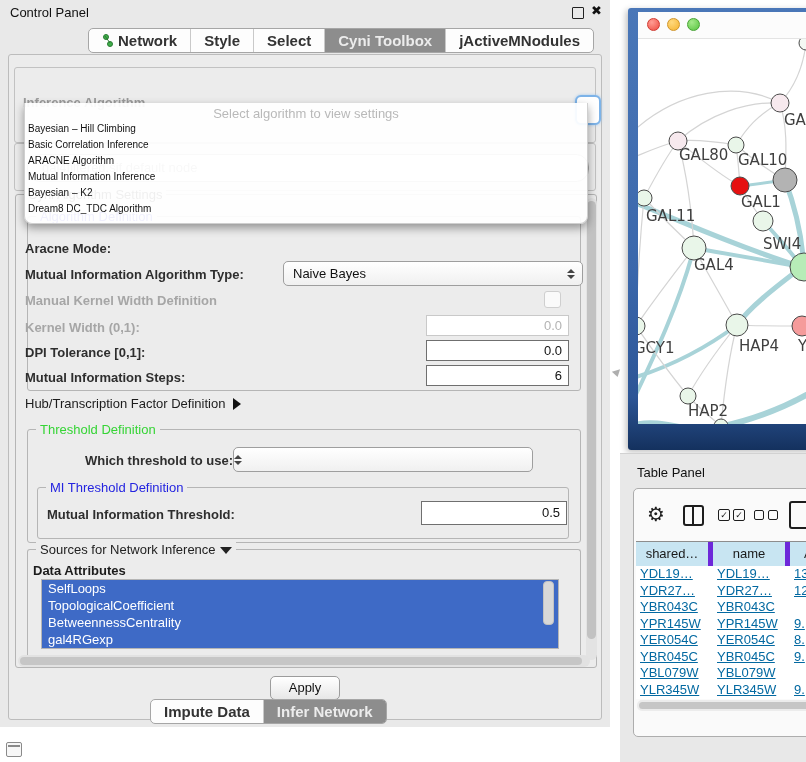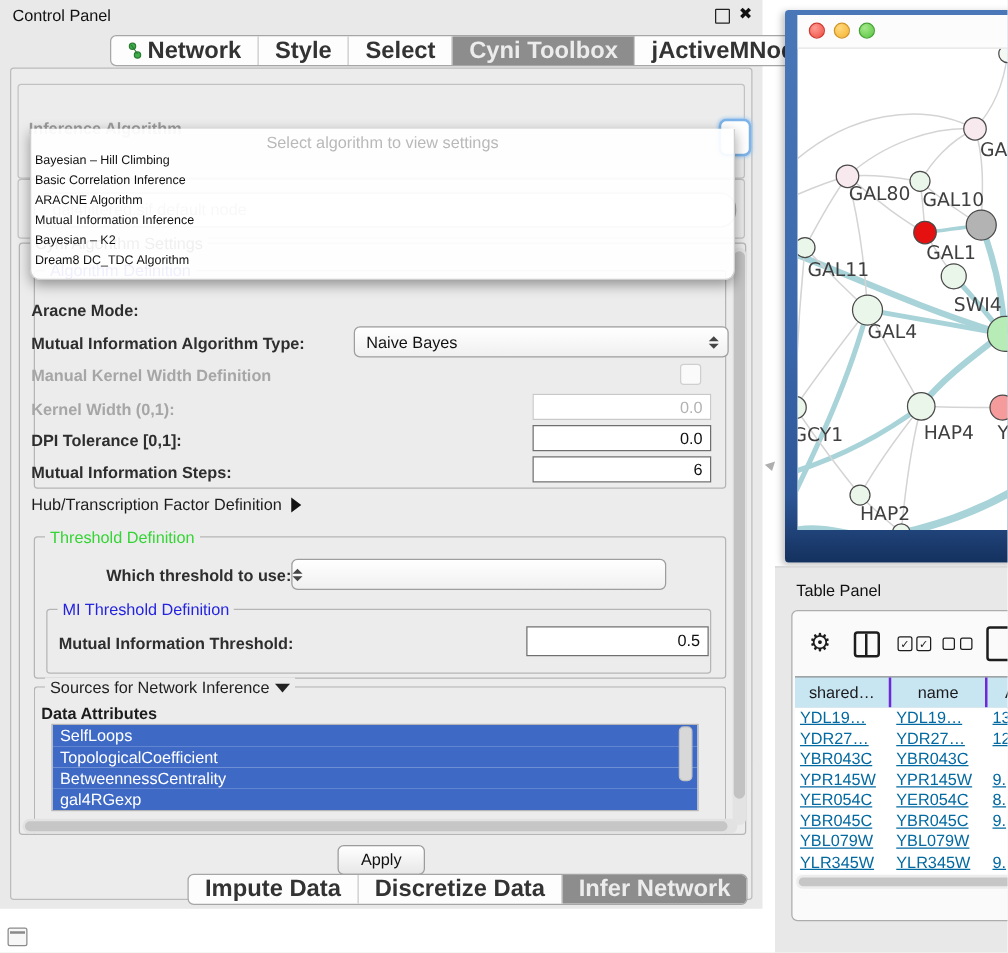--- a/index.html
+++ b/index.html
@@ -7,21 +7,21 @@
        font-family:"Liberation Sans","DejaVu Sans",sans-serif;-webkit-font-smoothing:antialiased;}
   .abs{position:absolute;}
   
   #control-panel{left:0;top:8;width:610px;height:727px;background:#e9e9e9;}
   #cp-title{left:10px;top:5px;font-size:13px;color:#111;}
   #cp-float{left:572px;top:7px;width:10px;height:10px;border:1.6px solid #222;border-radius:1px;}
   #cp-close{left:591px;top:3px;font-size:13px;font-weight:bold;color:#111;}
   
   .tabbar{display:flex;background:#fdfdfd;border:1px solid #a6a6a6;border-radius:5px;overflow:hidden;height:23px;}
   #top-tabs{left:88px;top:28px;}
-  .tab{font-size:19px;font-weight:bold;color:#333;line-height:23px;padding:0 13px;border-right:1px solid #c9c9c9;white-space:nowrap;display:flex;align-items:center;gap:5px;}
+  .tab{font-size:15px;font-weight:bold;color:#333;line-height:23px;padding:0 13px;border-right:1px solid #c9c9c9;white-space:nowrap;display:flex;align-items:center;gap:5px;}
   .tab:last-child{border-right:none;}
   .tab.selected{background:#8d8d8d;color:#ececec;}
   #bottom-tabs{left:150px;top:699px;}
   
   #content{left:8px;top:54px;width:592px;height:664px;background:#ececec;border:1px solid #bcbcbc;border-radius:3px;}
   
   .ghost-group{border:1px solid #c2c2c2;border-radius:3px;background:#ececec;}
   #ghost-inference{left:5px;top:12px;width:580px;height:74px;}
   #ghost-label{left:14px;top:40px;font-size:13px;font-weight:bold;color:#9a9a9a;}
   #ghost-combo-btn{left:566px;top:40px;width:22px;height:26px;background:#fff;border:2px solid #7db3e8;border-radius:6px;box-shadow:0 0 3px #9cc6ee;}
@@ -88,21 +88,21 @@
   #tp-title{left:637px;top:465px;font-size:13px;color:#111;}
   #table-panel{left:633px;top:488px;width:200px;height:247px;background:#fafafa;border:1px solid #adadad;border-radius:5px;}
   .tp-icon{position:absolute;color:#1d1d1d;}
   #icon-gear{left:13px;top:15px;font-size:20px;line-height:20px;font-family:"DejaVu Sans",sans-serif;}
   #icon-columns{left:49px;top:16px;width:17px;height:17px;border:2px solid #1d1d1d;border-radius:3px;}
   #icon-columns:after{content:"";position:absolute;left:7px;top:0;bottom:0;width:2px;background:#1d1d1d;}
   .chk-sm{position:absolute;width:10px;height:10px;border:1.6px solid #1d1d1d;border-radius:2px;font-size:9px;line-height:10px;text-align:center;color:#1d1d1d;font-weight:bold;}
   .box-sm{position:absolute;width:8px;height:8px;border:1.6px solid #1d1d1d;border-radius:2px;}
   #icon-doc{left:155px;top:12px;width:22px;height:24px;border:2px solid #1d1d1d;border-radius:3px;background:#fafafa;}
   #tbl-header{left:2px;top:52px;width:196px;height:24px;background:#c8e5f2;border-top:1px solid #8d8d8d;border-bottom:1px solid #9ab9c8;}
-  .hcell{position:absolute;top:0;height:24px;line-height:24px;font-size:13px;color:#1a1a1a;text-align:center;border-right:2px solid #6d28d9;box-sizing:border-box;}
+  .hcell{position:absolute;top:0;height:24px;line-height:24px;font-size:13px;color:#1a1a1a;text-align:center;border-right:5px solid #6d28d9;box-sizing:border-box;}
   #tbl-rows{left:2px;top:77px;width:196px;height:133px;overflow:hidden;background:#fff;}
   .trow{position:relative;height:16.5px;}
   .tcell{position:absolute;top:0;font-size:13px;color:#0369a1;line-height:16.5px;white-space:nowrap;text-decoration:underline;}
   #tbl-hscroll-track{left:3px;top:211px;width:192px;height:11px;background:#ececec;border-radius:5px;}
   #tbl-hscroll{left:5px;top:213px;width:188px;height:7px;background:#c6c6c6;border-radius:4px;}
   
   #net-tab-icon{width:11px;height:13px;position:relative;display:inline-block;}
   #net-tab-icon i{position:absolute;border-radius:50%;background:#3fae4a;border:1px solid #2a7c33;width:4px;height:4px;}
 </style>
 </head>
@@ -227,23 +227,20 @@
     <div class="abs" id="settings-vscroll"></div>
     <div class="abs" id="hscroll-track"></div>
     <div class="abs" id="hscroll"></div>
 
     <div class="abs" id="apply-btn">Apply</div>
   </div>
 
   <div class="abs tabbar" id="bottom-tabs">
     <div class="tab">
         <span>Impute Data</span>
-      </div>
-    <div class="tab">
-        <span>Discretize Data</span>
       </div>
     <div class="tab selected">
         <span>Infer Network</span>
       </div>
   </div>
 </div>
 
 <div class="abs" id="mini-icon"></div>
 <div class="abs" id="cursor-mark"></div>
 

